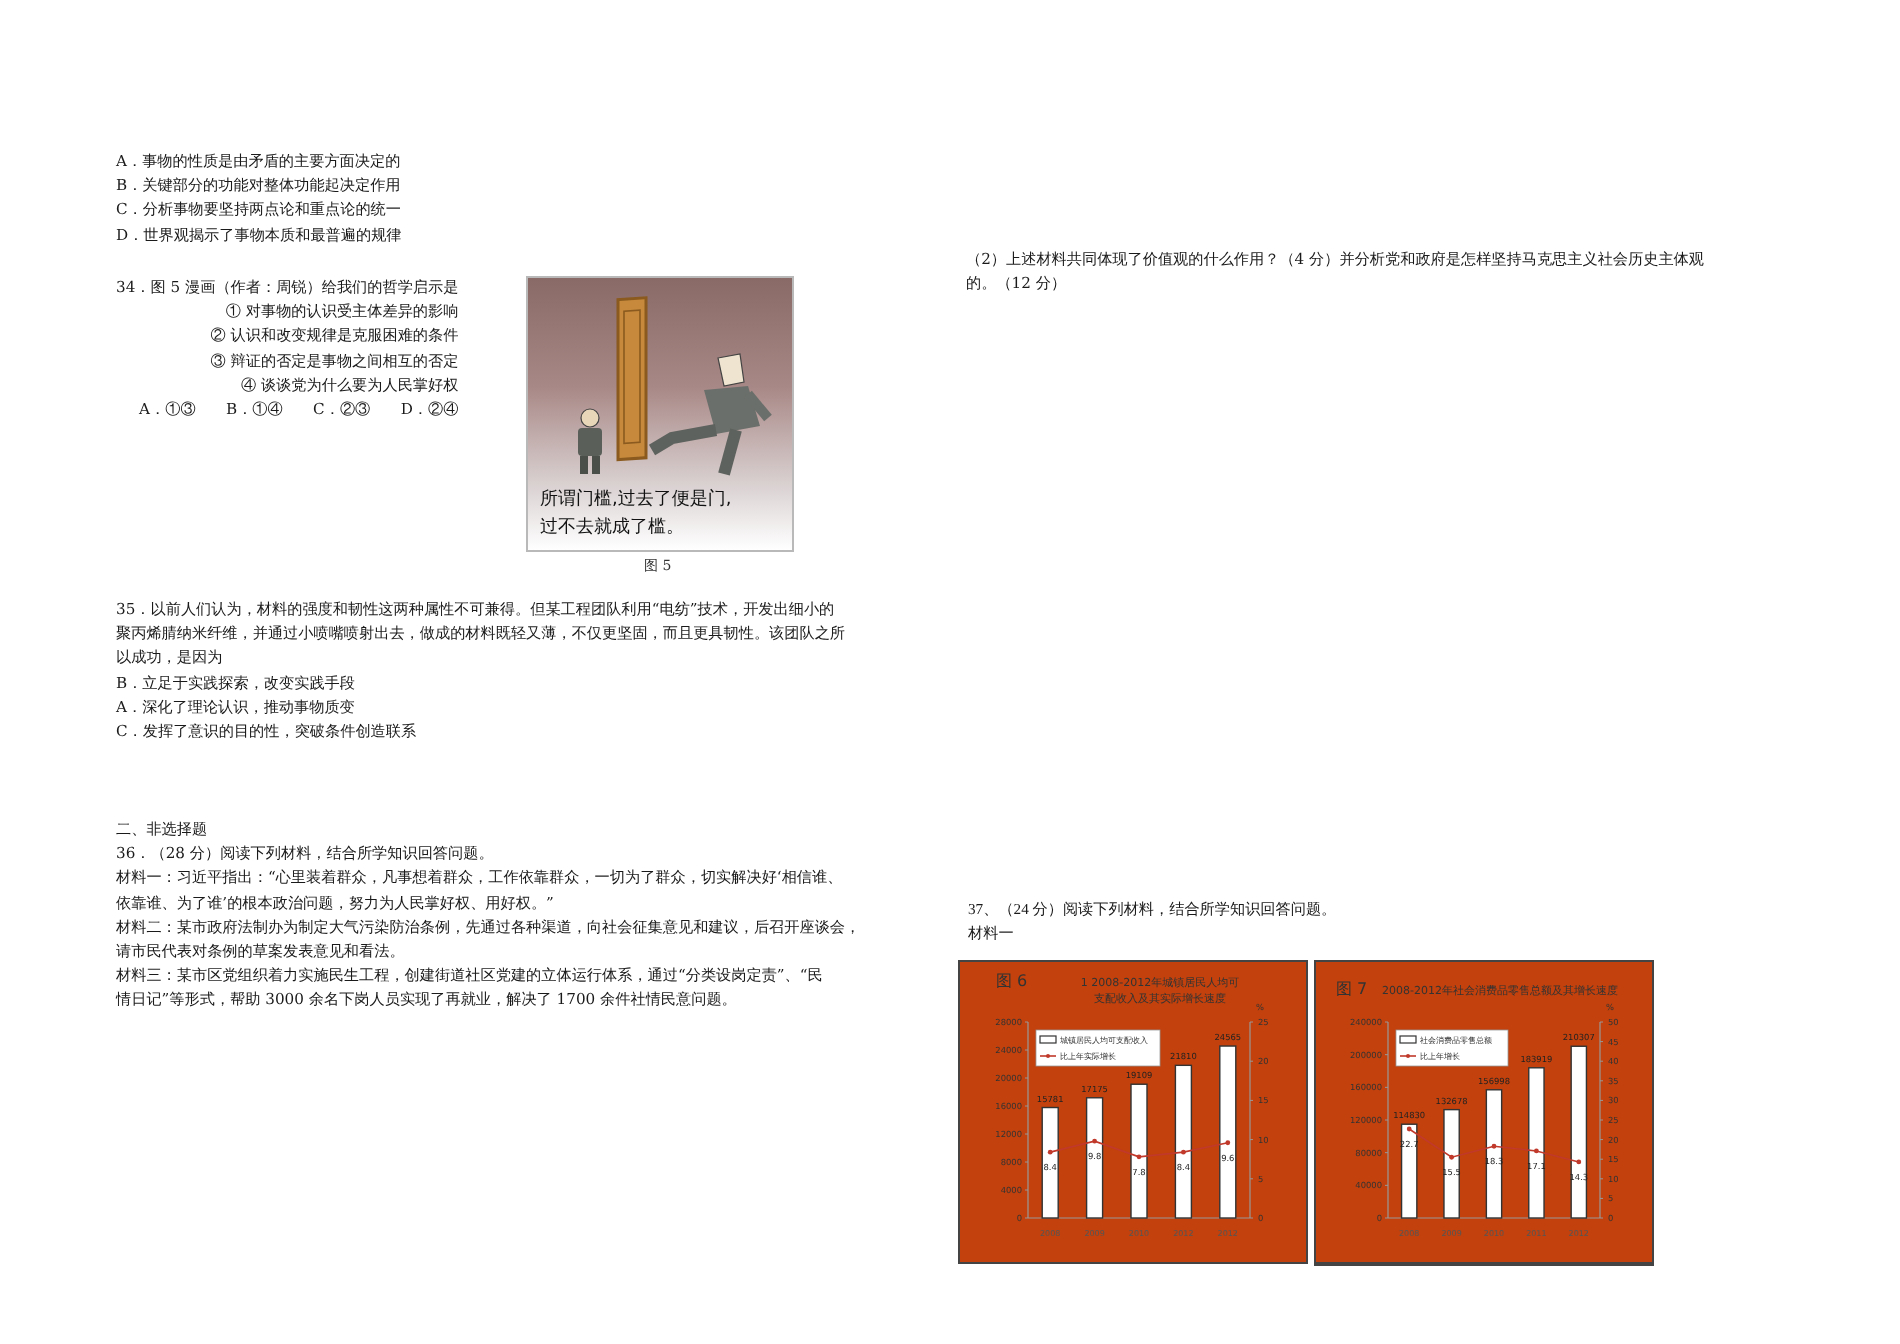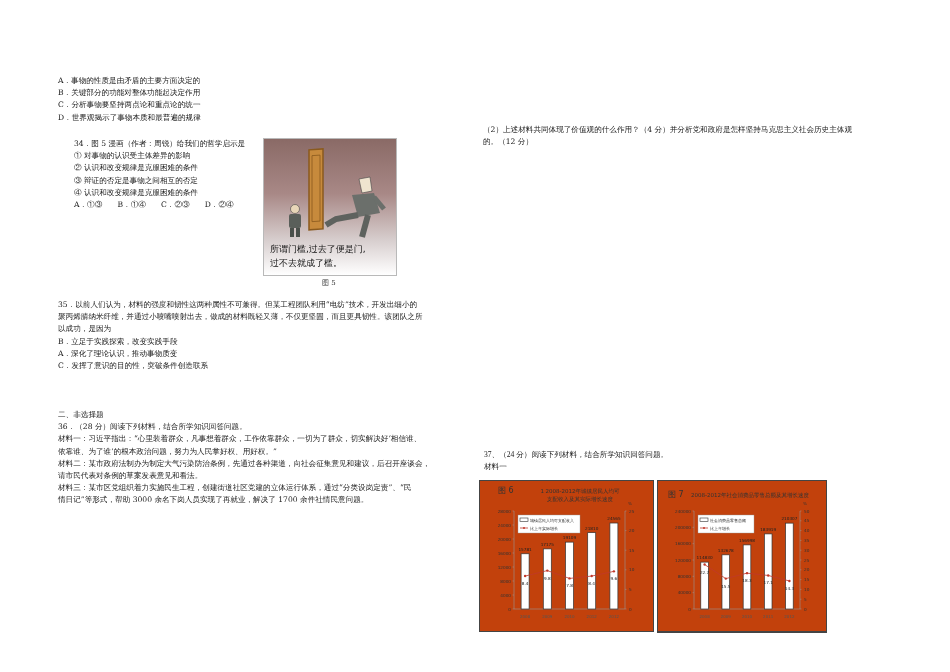--- a/index.html
+++ b/index.html
@@ -17,26 +17,26 @@
 </head>
 <body>
 
 <div class="blk" style="left:58px; top:75px;">
   <div class="line">A．事物的性质是由矛盾的主要方面决定的</div>
   <div class="line">B．关键部分的功能对整体功能起决定作用</div>
   <div class="line">C．分析事物要坚持两点论和重点论的统一</div>
   <div class="line">D．世界观揭示了事物本质和最普遍的规律</div>
 </div>
 
-<div class="blk" style="left:74px; top:138px;">
+<div class="blk" style="left:58px; top:138px;text-align:right;">
   <div class="line">34．图 5 漫画（作者：周锐）给我们的哲学启示是</div>
   <div class="line">① 对事物的认识受主体差异的影响</div>
   <div class="line">② 认识和改变规律是克服困难的条件</div>
   <div class="line">③ 辩证的否定是事物之间相互的否定</div>
-  <div class="line">④ 认识和改变规律是克服困难的条件</div>
+  <div class="line">④ 谈谈党为什么要为人民掌好权</div>
   <div class="line">A．①③　　B．①④　　C．②③　　D．②④</div>
 </div>
 
 <div class="cartoon">
   <svg width="132" height="136" viewBox="0 0 132 136">
 
     <rect x="45" y="14" width="14" height="80" fill="#c78a3c" stroke="#8a5a1e" stroke-width="1.5" transform="skewY(-4)"></rect>
     <rect x="48" y="20" width="8" height="66" fill="none" stroke="#8a5a1e" stroke-width="0.8" transform="skewY(-4)"></rect>
 
     <circle cx="31" cy="70" r="4.5" fill="#e8d6b8" stroke="#444" stroke-width="0.6"></circle>

